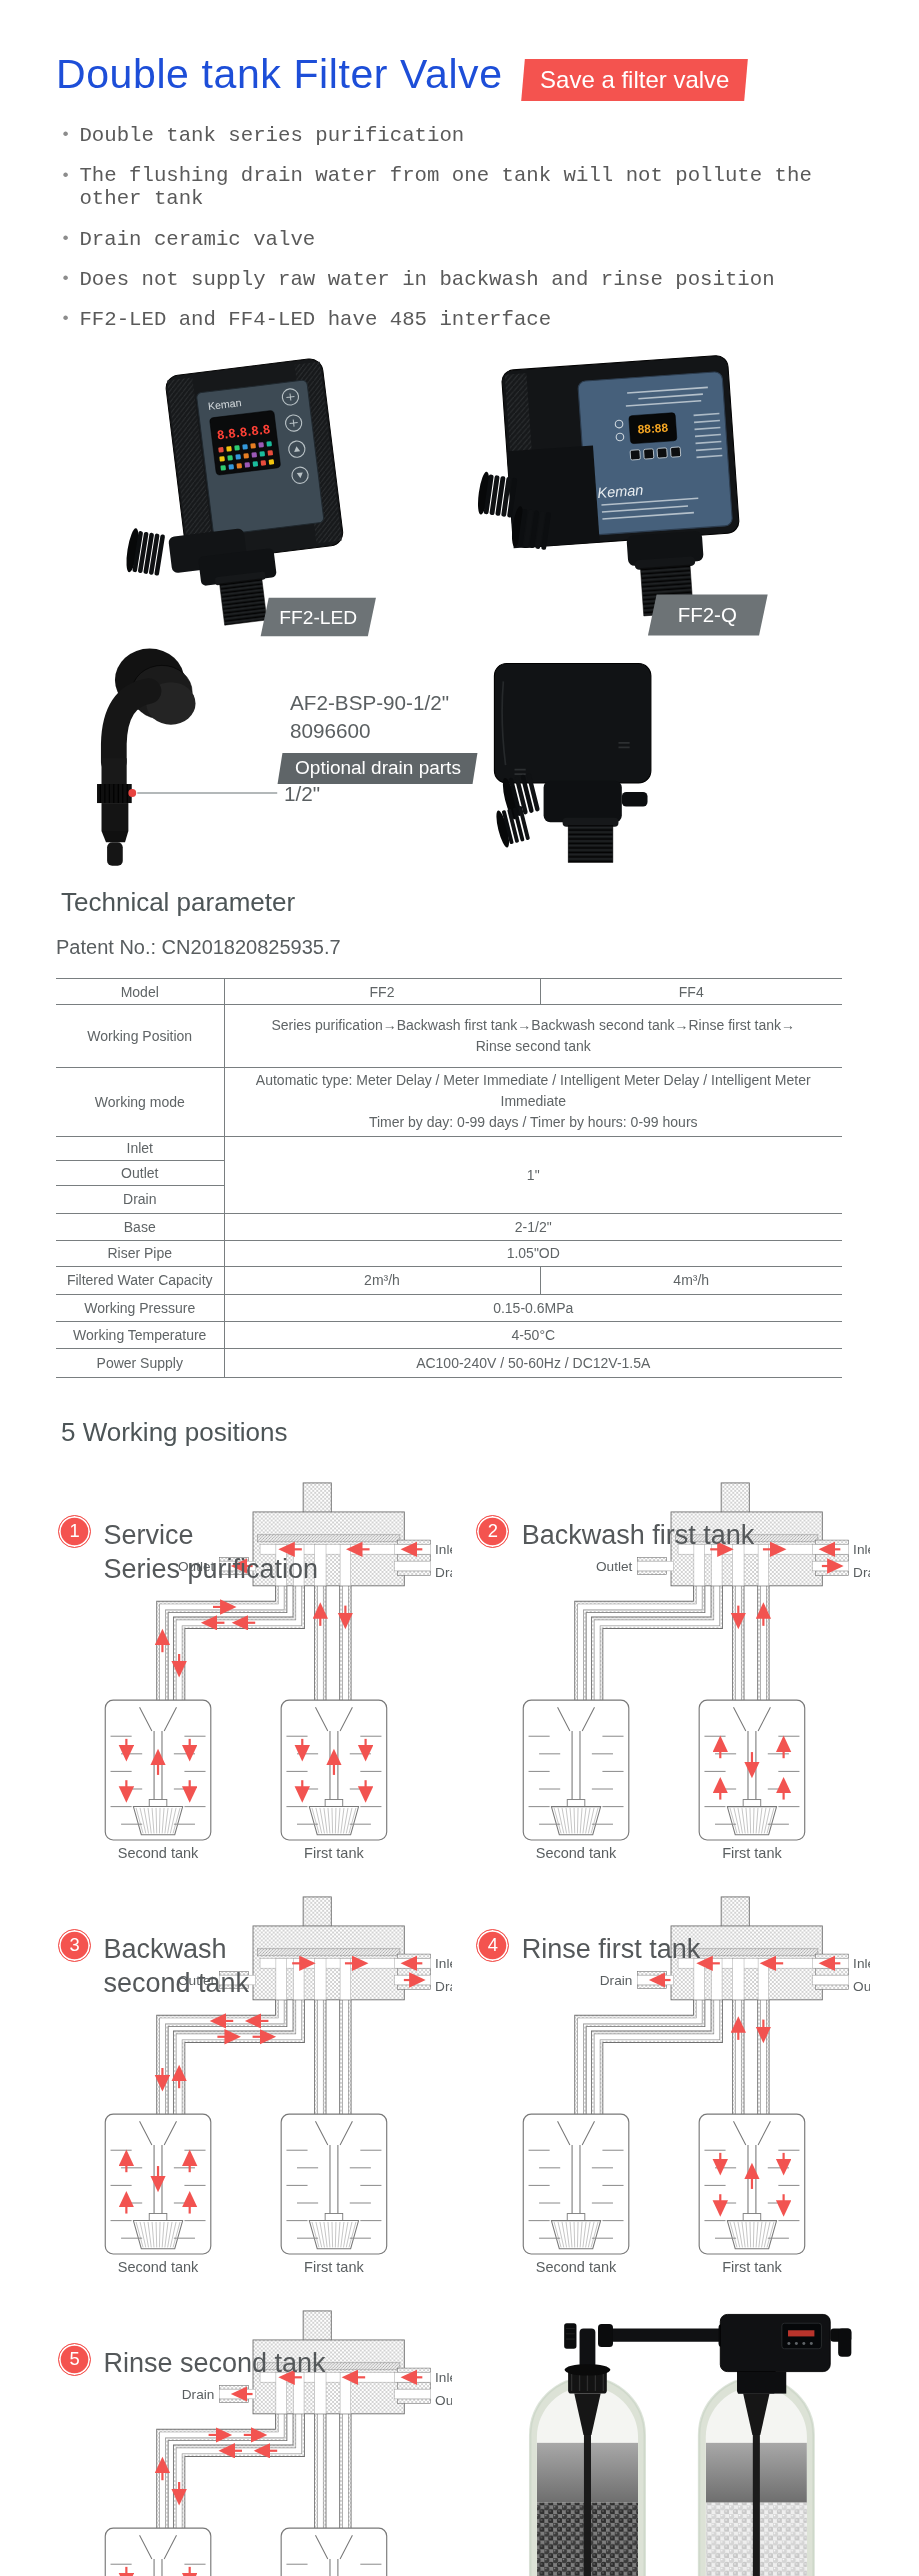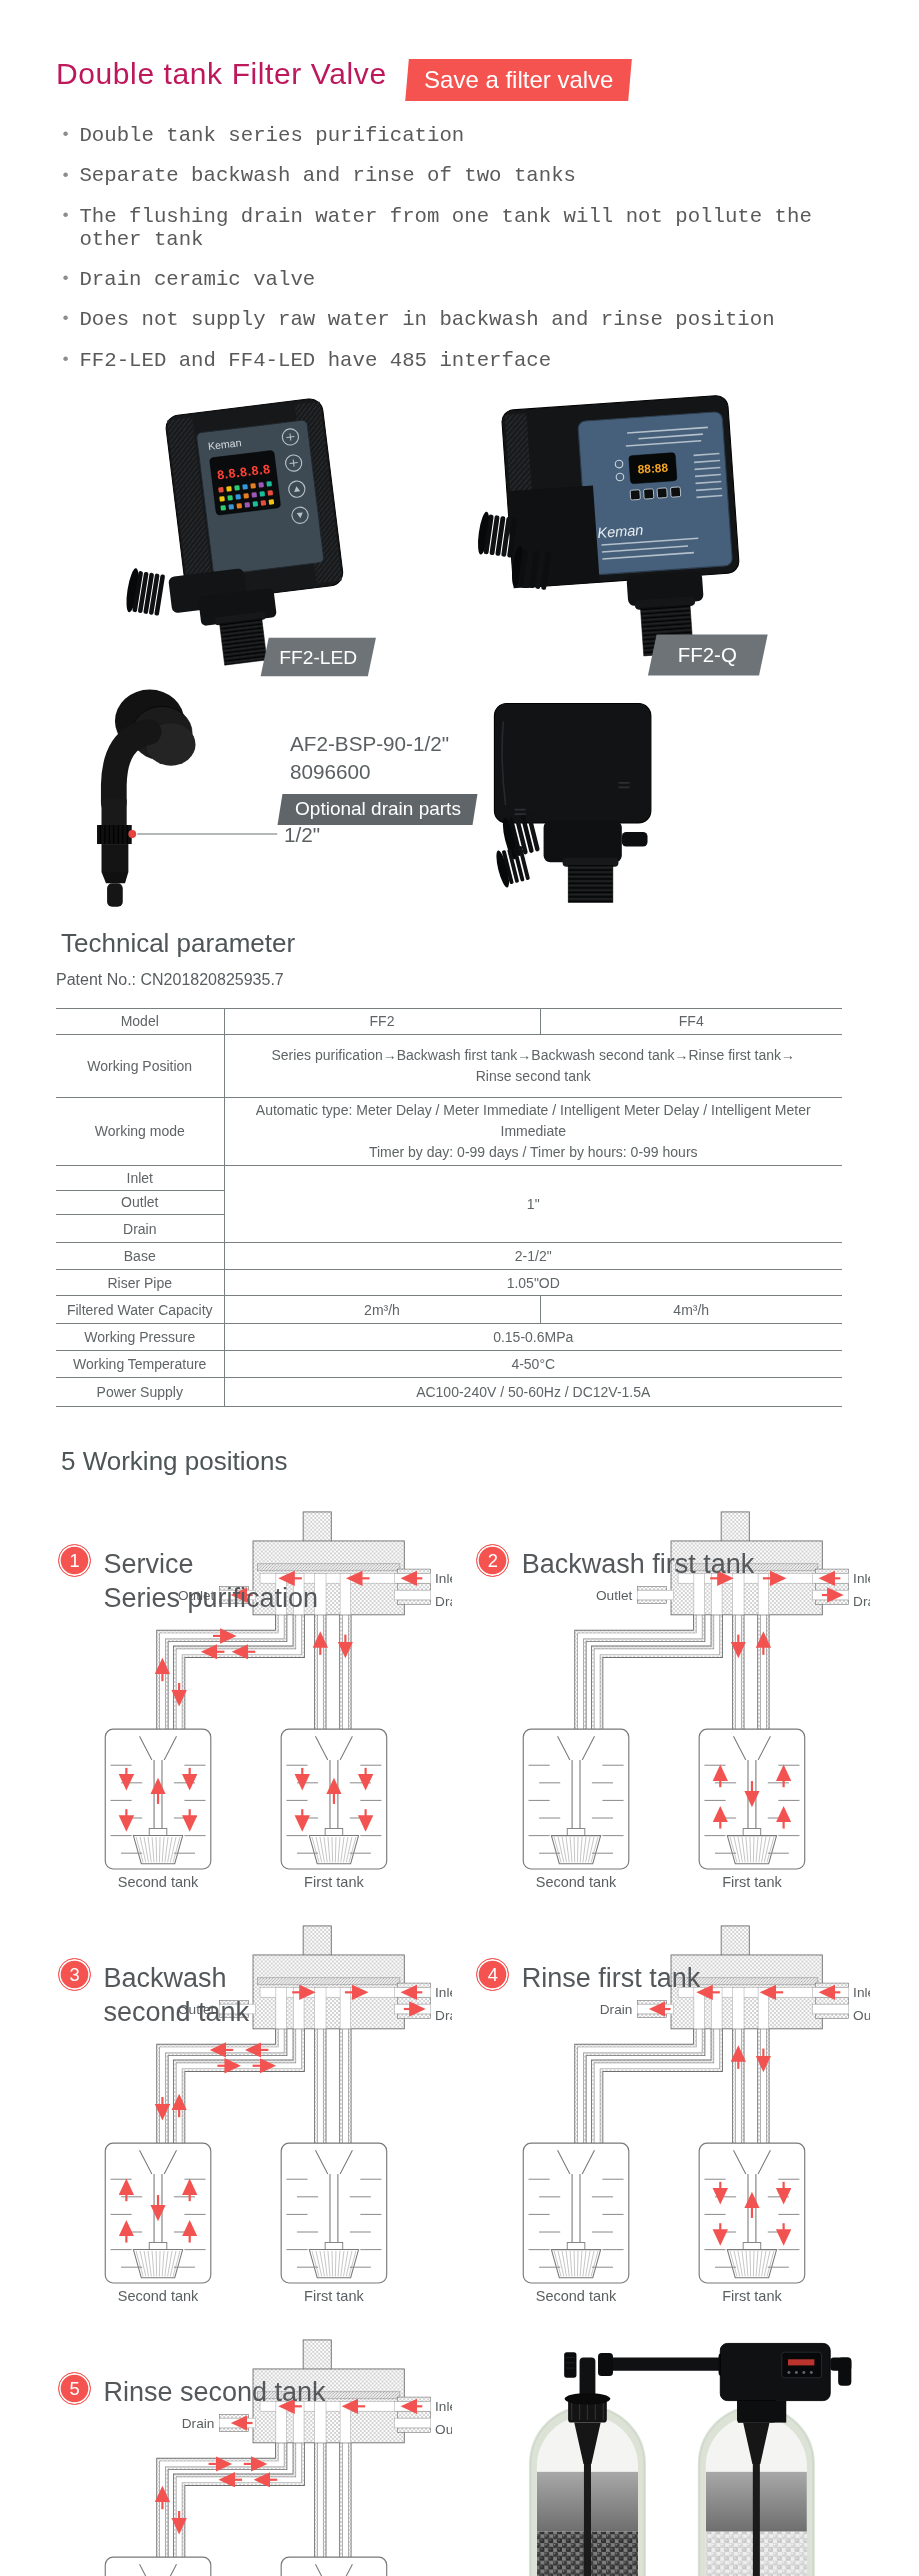--- a/index.html
+++ b/index.html
@@ -2,21 +2,21 @@
 <html style="font-size:9px"><head>
 <meta charset="utf-8">
 <style>
   html,body{margin:0;padding:0;background:#fff;}
   body{width:920px;font-family:"Liberation Sans",sans-serif;color:#595e60;}
   .page{position:relative;width:920px;min-height:2576px;background:#fff;overflow:hidden;}
   .inner{padding:47px 50px 34px 56px;}
 
   
   .titlerow{display:flex;align-items:center;gap:20px;}
-  h1{margin:0;font-size:30px;font-weight:400;color:#be185d;letter-spacing:0.6px;white-space:nowrap;}
+  h1{margin:0;font-size:41px;font-weight:400;color:#1d4ed8;letter-spacing:0.6px;white-space:nowrap;}
   .redbadge{background:#f4534f;color:#fff;font-size:24px;padding:6.7px 17px 7.8px;transform:skewX(-5deg);margin-top:12.3px;}
   .redbadge span{display:inline-block;transform:skewX(5deg);}
 
   
   ul.features{list-style:none;margin:22.4px 0 0 3.4px;padding:0;font-family:Liberation Mono, monospace;}
   ul.features li{position:relative;font-size:20.7px;color:#5a5a5a;padding-left:20px;margin-bottom:17.3px;}
   ul.features li::before{content:"•";position:absolute;left:1.1px;top:1.1px;font-size:17px;color:#8c8c8c;}
 
   
   .products{position:relative;height:279px;margin-top:14.5px;}
@@ -27,21 +27,21 @@
   .drain{position:relative;height:224px;margin-top:15.6px;}
   .elbowsvg{position:absolute;left:22.4px;top:0;width:291px;}
   .partno{position:absolute;left:234px;top:48px;font-size:20.7px;color:#5a5f61;}
   .partcode{position:absolute;left:234px;top:76px;font-size:20.7px;color:#5a5f61;}
   .gbadge{position:absolute;left:224px;top:110px;background:#5f6568;color:#fff;font-size:19px;padding:3.9px 14.5px 5px;transform:skewX(-9deg);}
   .gbadge span{display:inline-block;transform:skewX(9deg);}
   .rearsvg{position:absolute;left:425px;top:15.6px;width:190px;}
 
   
   h2{margin:5px;font-size:26px;font-weight:400;color:#4d5557;}
-  .patent{margin-top:12px;font-size:16px;color:#585d5f;}
+  .patent{margin-top:18px;font-size:20px;color:#585d5f;}
   table.ttable{width:786px;border-collapse:collapse;table-layout:fixed;margin-top:19px;}
   table.ttable td{border-top:1.1px solid #797e80;font-size:14px;color:#5f6466;text-align:center;vertical-align:middle;padding:2.2px 5.6px;white-space:pre-line;}
   table.ttable tr.last td{border-bottom:1.1px solid #797e80;}
   td.lbl{text-align:left;padding-left:12.3px;border-right:1.1px solid #797e80;}
   td.vleft{text-align:left;padding-left:19px;line-height:1.5;}
   td.divl{border-left:1.1px solid #797e80;}
   td.red{color:#f0504c;}
 
   
   .positions{margin-top:39px;}
@@ -103,21 +103,20 @@
 <div class="page">
  <div class="inner">
 
   <header class="titlerow">
     <h1>Double tank Filter Valve</h1>
     <div class="redbadge"><span>Save a filter valve</span></div>
   </header>
 
   <ul class="features" id="features">
         <li>Double tank series purification</li>
-        <li>Separate backwash and rinse of two tanks</li>
         <li>The flushing drain water from one tank will not pollute the other tank</li>
         <li>Drain ceramic valve</li>
         <li>Does not supply raw water in backwash and rinse position</li>
         <li>FF2-LED and FF4-LED have 485 interface</li>
       </ul>
 
   <section class="products">
     <figure class="prod0" id="prod0" style="margin:0"><svg viewBox="0 0 520 600">
             <g transform="rotate(-7 260 240)">
               <rect x="118" y="36" width="312" height="372" rx="26" fill="#16181a" stroke="#050505" stroke-width="2"></rect>

